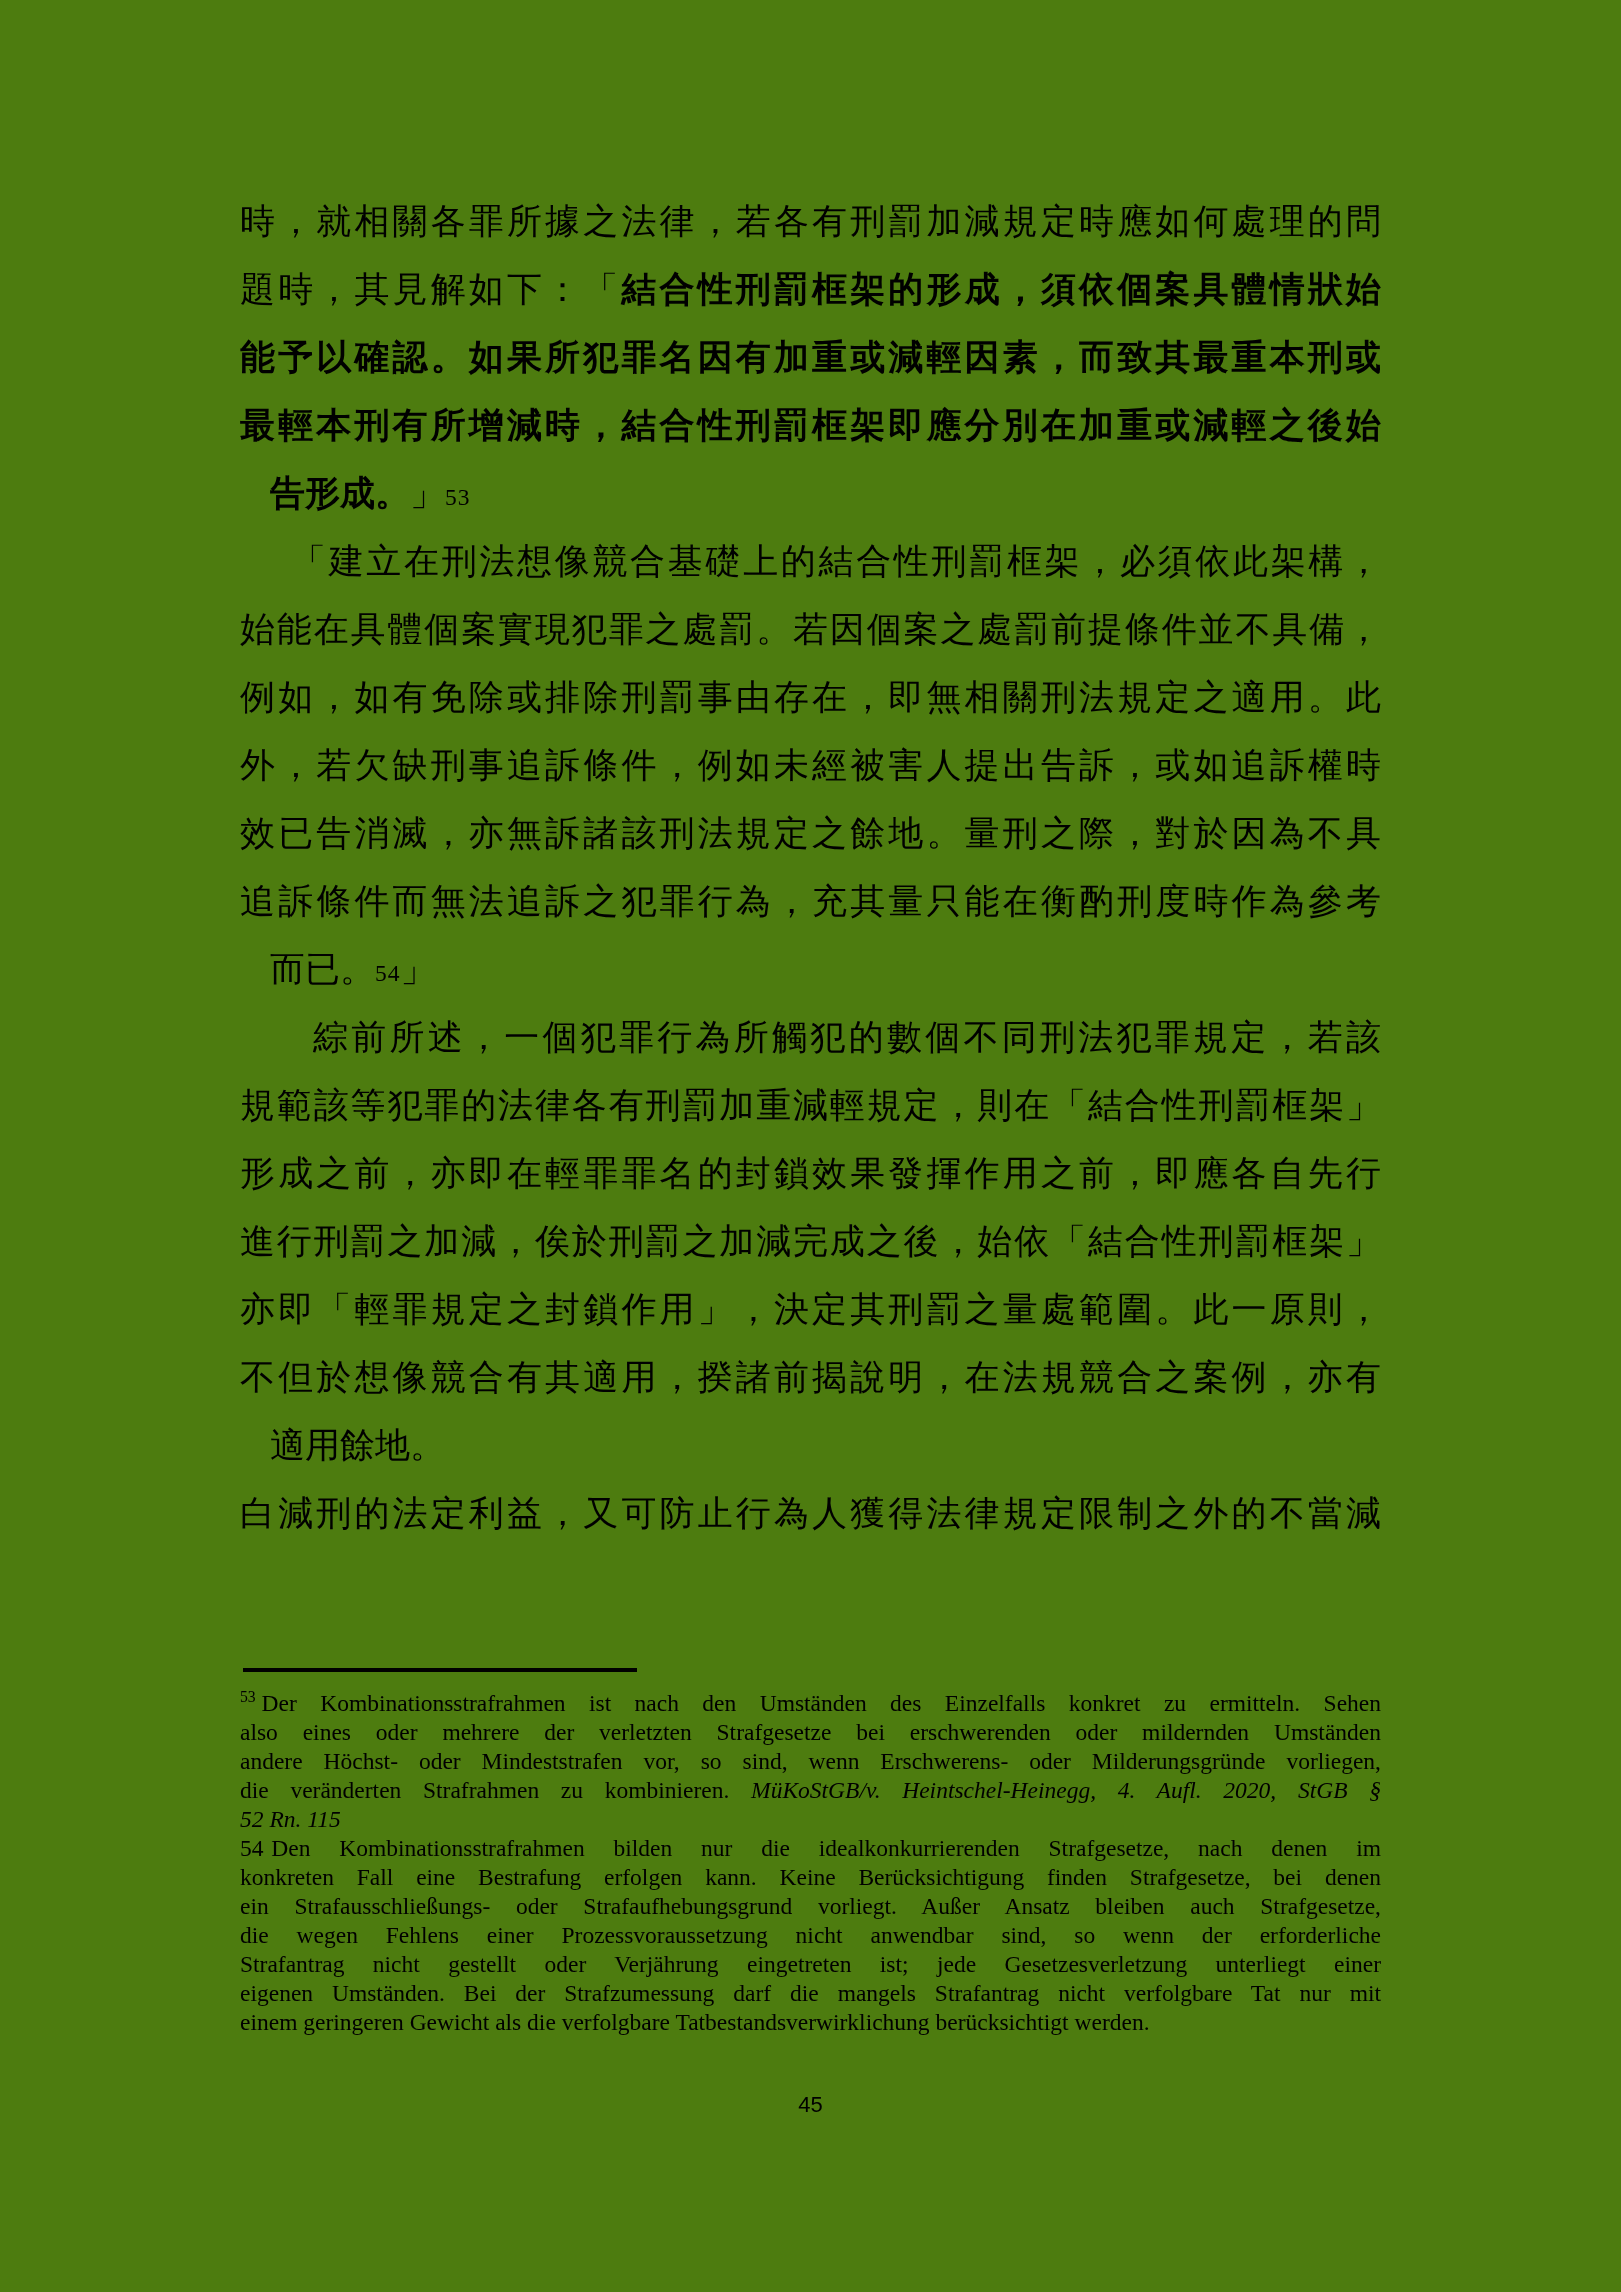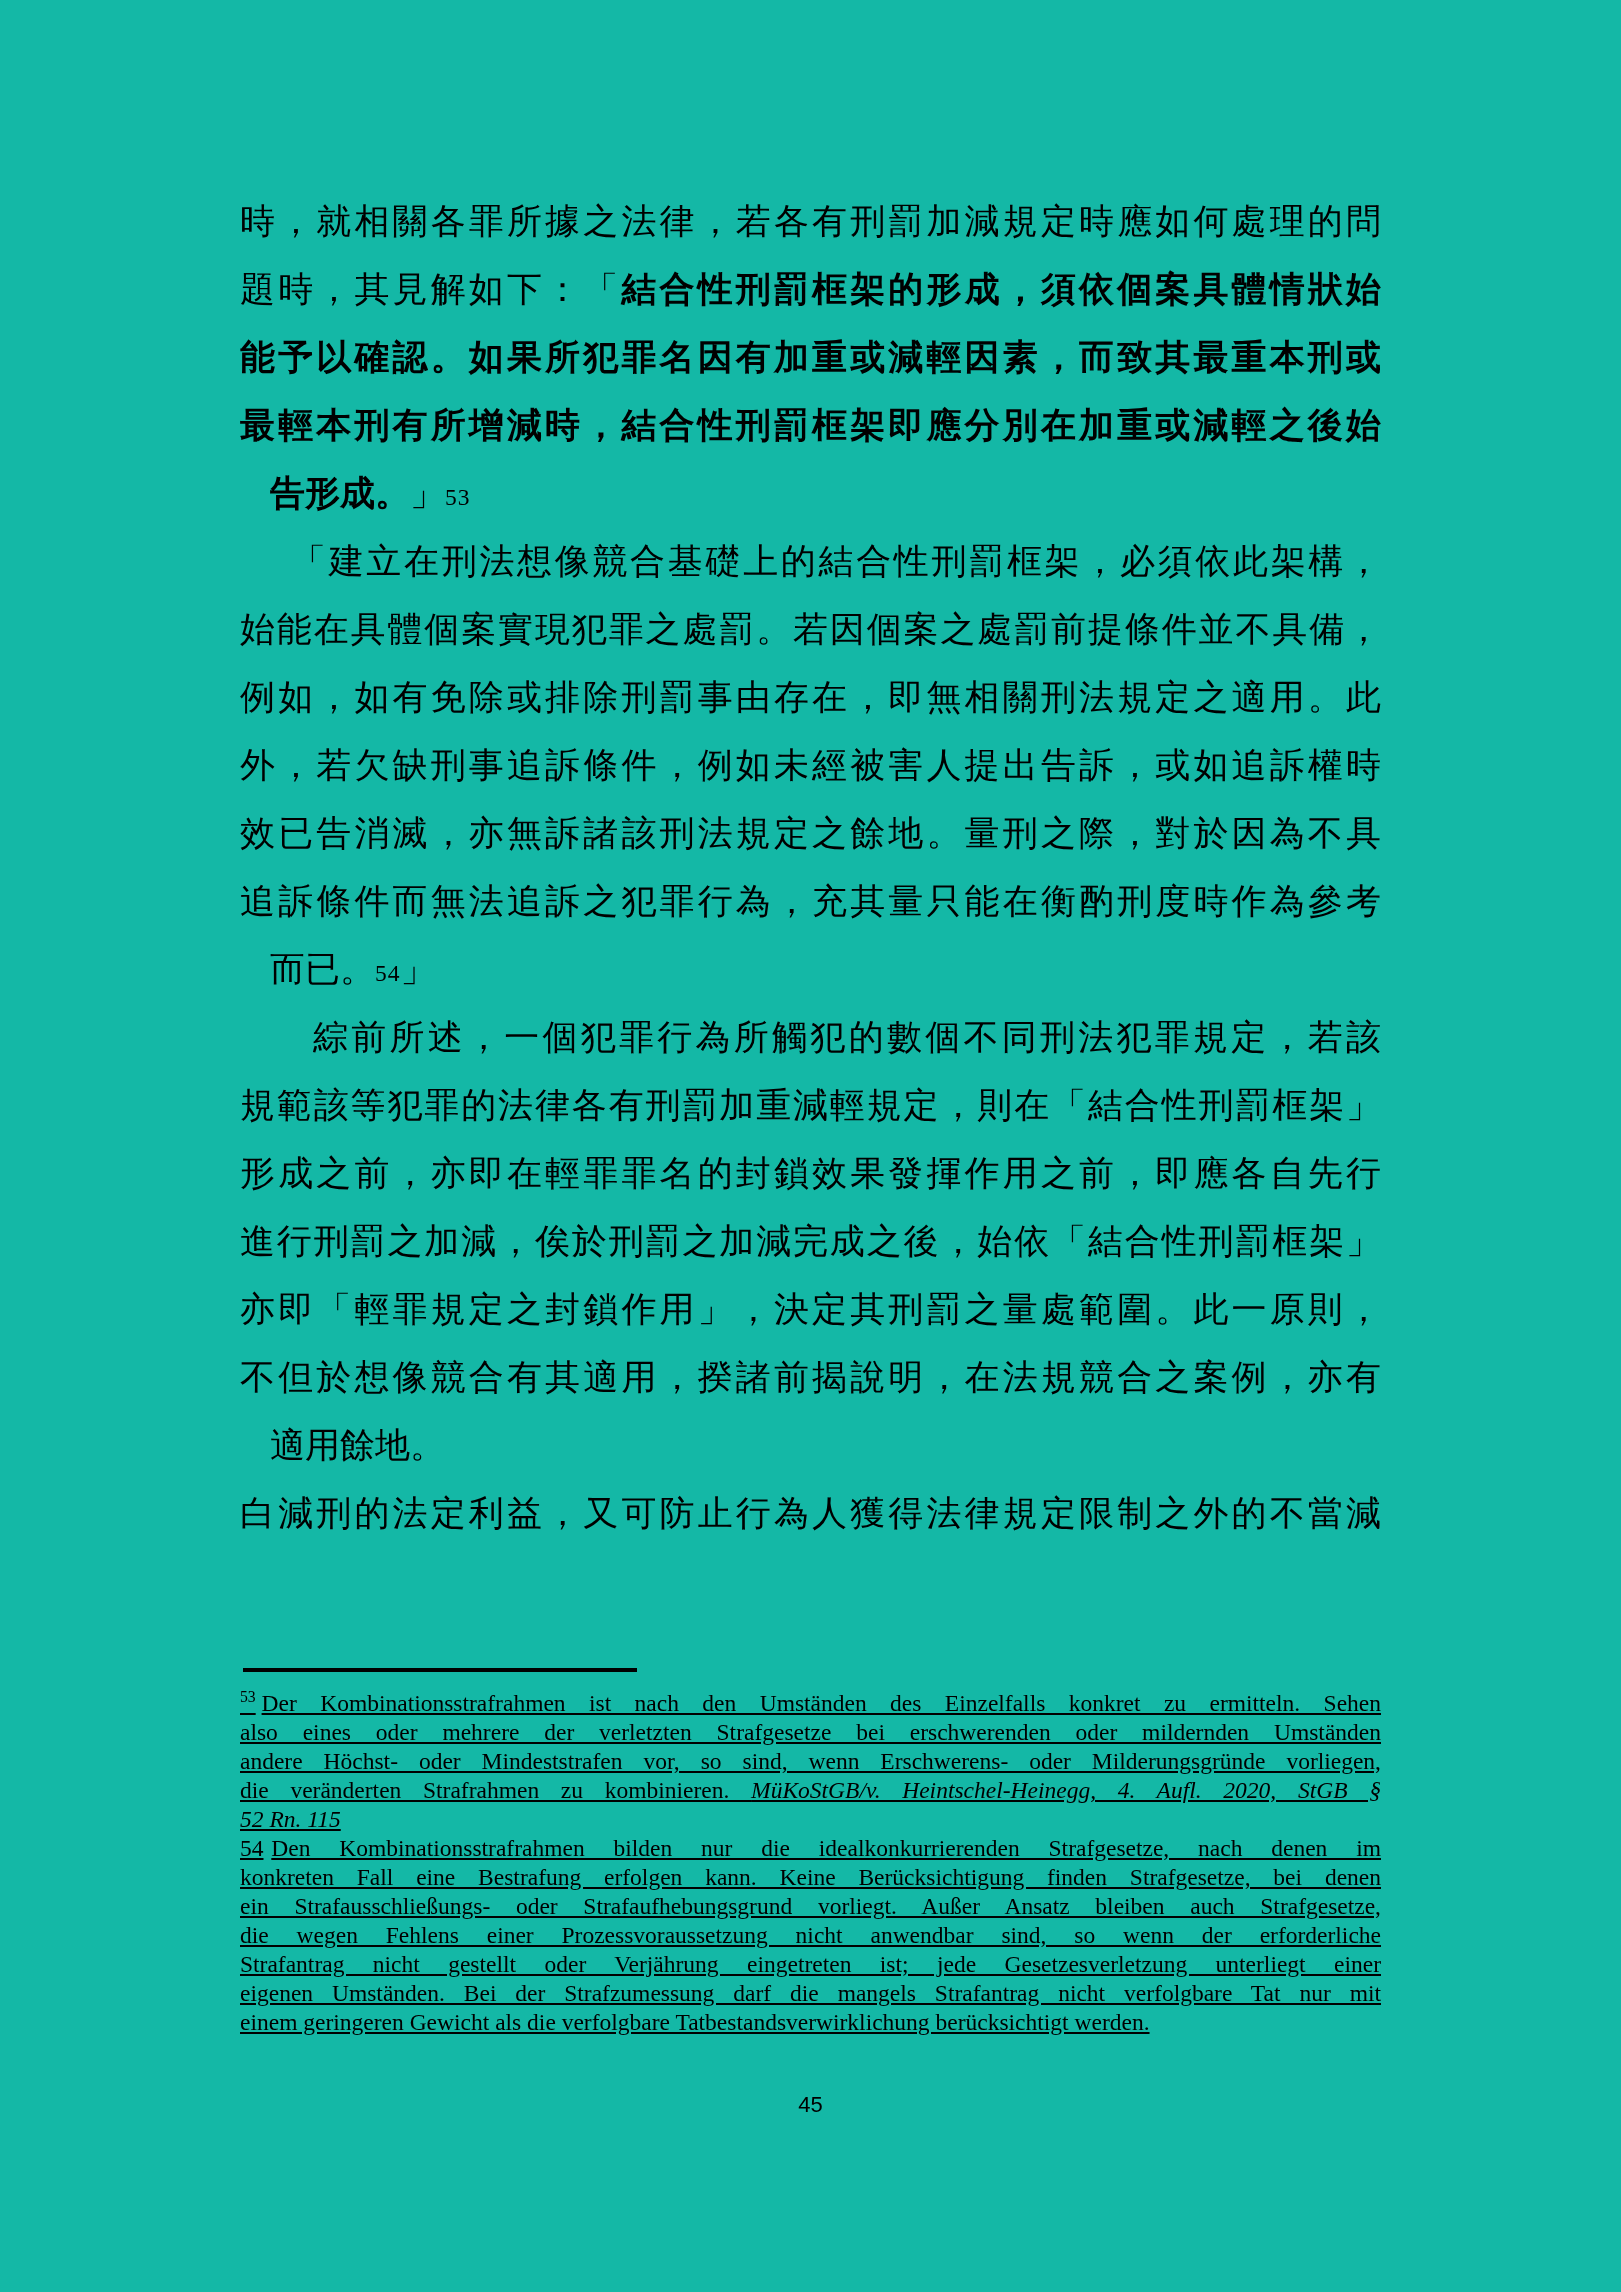--- a/index.html
+++ b/index.html
@@ -1,19 +1,19 @@
 <!DOCTYPE html>
 <html><head>
 <meta charset="utf-8">
 <style>
   html,body{margin:0;padding:0;background:#888;}
   .page{
     position:relative;
     width:1621px;height:2293px;
-    background:#14b8a6;
+    background:#4d7c0f;
     color:#000;
     font-family:"Liberation Serif","DejaVu Serif",serif;
     overflow:hidden;
   }
   
   .body-block{
     position:absolute;left:240px;top:188px;width:1141px;
   }
   .bl{
     height:68px;line-height:68px;font-size:35px;
@@ -33,21 +33,20 @@
   }
   
   .fn-block{
     position:absolute;left:240px;top:1689px;width:1141px;
     font-size:23.5px;
   }
   .fl{
     height:29px;line-height:29px;
     text-align:justify;text-align-last:justify;
     white-space:normal;
-    text-decoration:underline;
   }
   .fl.last{ text-align-last:left; }
   .cite{ font-style:italic; }
   sup.fnm{ font-size:15.7px; vertical-align:super; line-height:0; margin-right:5.9px; }
   .fnnum{ margin-right:7.8px; }
   
   .page-num{
     position:absolute;left:0;right:0;top:2088px;
     text-align:center;font-size:22px;line-height:33px;
     font-family:"Liberation Sans","DejaVu Sans",sans-serif;

